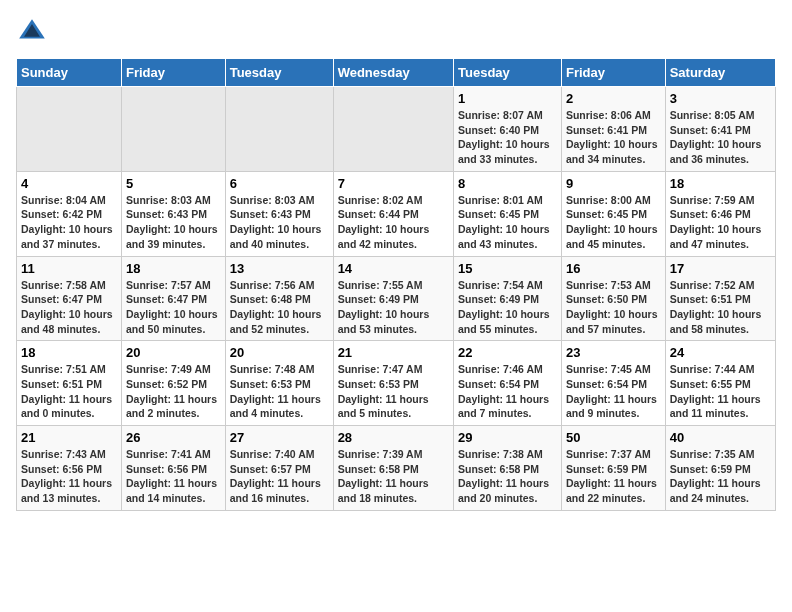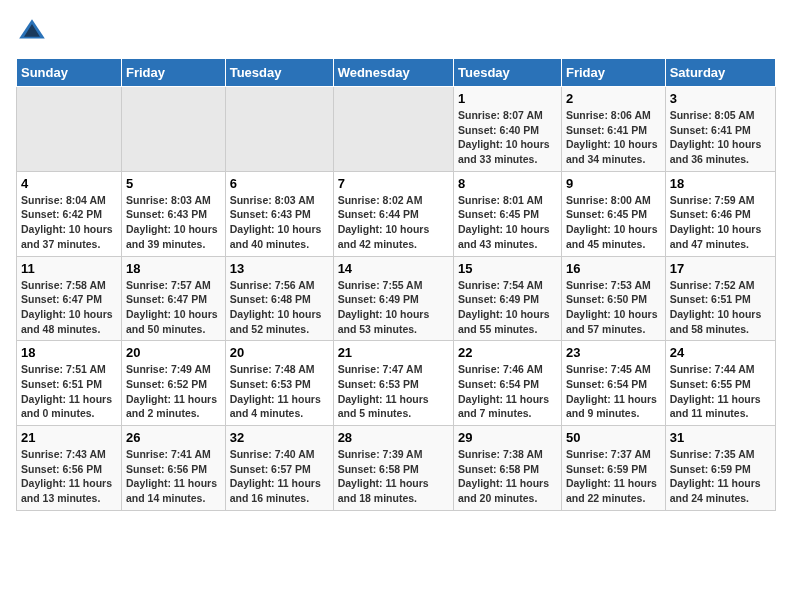--- a/index.html
+++ b/index.html
@@ -157,20 +157,20 @@
         <td><span class="date-num">20</span><span class="cell-text">Sunrise: 7:49 AM<br>Sunset: 6:52 PM<br>Daylight: 11 hours and 2 minutes.</span></td>
         <td><span class="date-num">20</span><span class="cell-text">Sunrise: 7:48 AM<br>Sunset: 6:53 PM<br>Daylight: 11 hours and 4 minutes.</span></td>
         <td><span class="date-num">21</span><span class="cell-text">Sunrise: 7:47 AM<br>Sunset: 6:53 PM<br>Daylight: 11 hours and 5 minutes.</span></td>
         <td><span class="date-num">22</span><span class="cell-text">Sunrise: 7:46 AM<br>Sunset: 6:54 PM<br>Daylight: 11 hours and 7 minutes.</span></td>
         <td><span class="date-num">23</span><span class="cell-text">Sunrise: 7:45 AM<br>Sunset: 6:54 PM<br>Daylight: 11 hours and 9 minutes.</span></td>
         <td><span class="date-num">24</span><span class="cell-text">Sunrise: 7:44 AM<br>Sunset: 6:55 PM<br>Daylight: 11 hours and 11 minutes.</span></td>
       </tr>
       <tr>
         <td><span class="date-num">21</span><span class="cell-text">Sunrise: 7:43 AM<br>Sunset: 6:56 PM<br>Daylight: 11 hours and 13 minutes.</span></td>
         <td><span class="date-num">26</span><span class="cell-text">Sunrise: 7:41 AM<br>Sunset: 6:56 PM<br>Daylight: 11 hours and 14 minutes.</span></td>
-        <td><span class="date-num">32</span><span class="cell-text">Sunrise: 7:40 AM<br>Sunset: 6:57 PM<br>Daylight: 11 hours and 16 minutes.</span></td>
+        <td><span class="date-num">27</span><span class="cell-text">Sunrise: 7:40 AM<br>Sunset: 6:57 PM<br>Daylight: 11 hours and 16 minutes.</span></td>
         <td><span class="date-num">28</span><span class="cell-text">Sunrise: 7:39 AM<br>Sunset: 6:58 PM<br>Daylight: 11 hours and 18 minutes.</span></td>
         <td><span class="date-num">29</span><span class="cell-text">Sunrise: 7:38 AM<br>Sunset: 6:58 PM<br>Daylight: 11 hours and 20 minutes.</span></td>
         <td><span class="date-num">50</span><span class="cell-text">Sunrise: 7:37 AM<br>Sunset: 6:59 PM<br>Daylight: 11 hours and 22 minutes.</span></td>
-        <td><span class="date-num">31</span><span class="cell-text">Sunrise: 7:35 AM<br>Sunset: 6:59 PM<br>Daylight: 11 hours and 24 minutes.</span></td>
+        <td><span class="date-num">40</span><span class="cell-text">Sunrise: 7:35 AM<br>Sunset: 6:59 PM<br>Daylight: 11 hours and 24 minutes.</span></td>
       </tr>
     </tbody>
 </table>
 
 </body></html>

